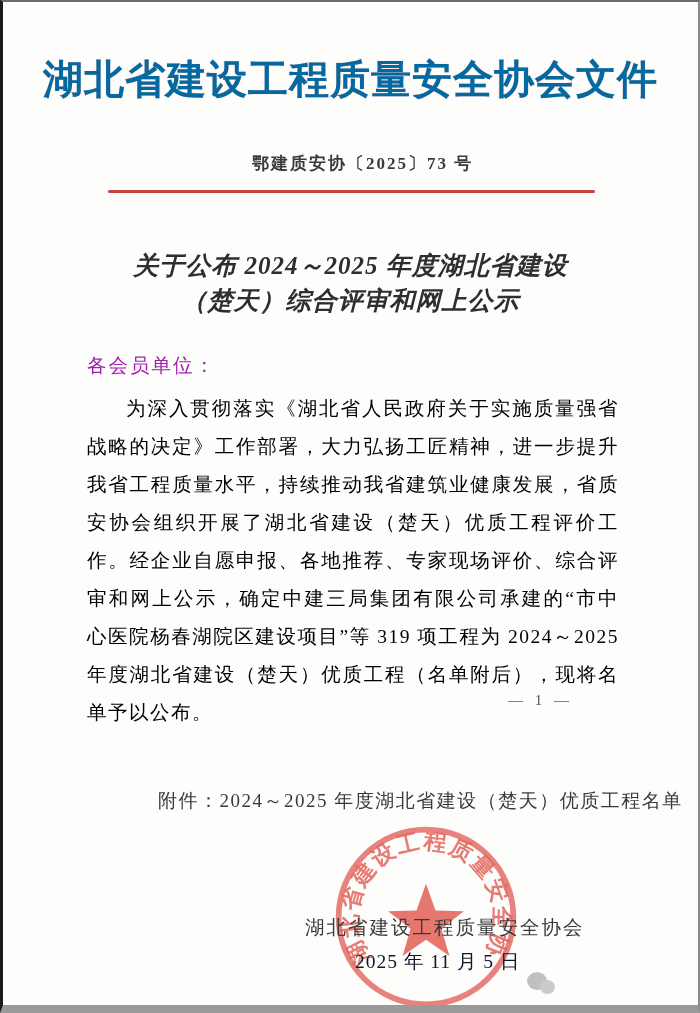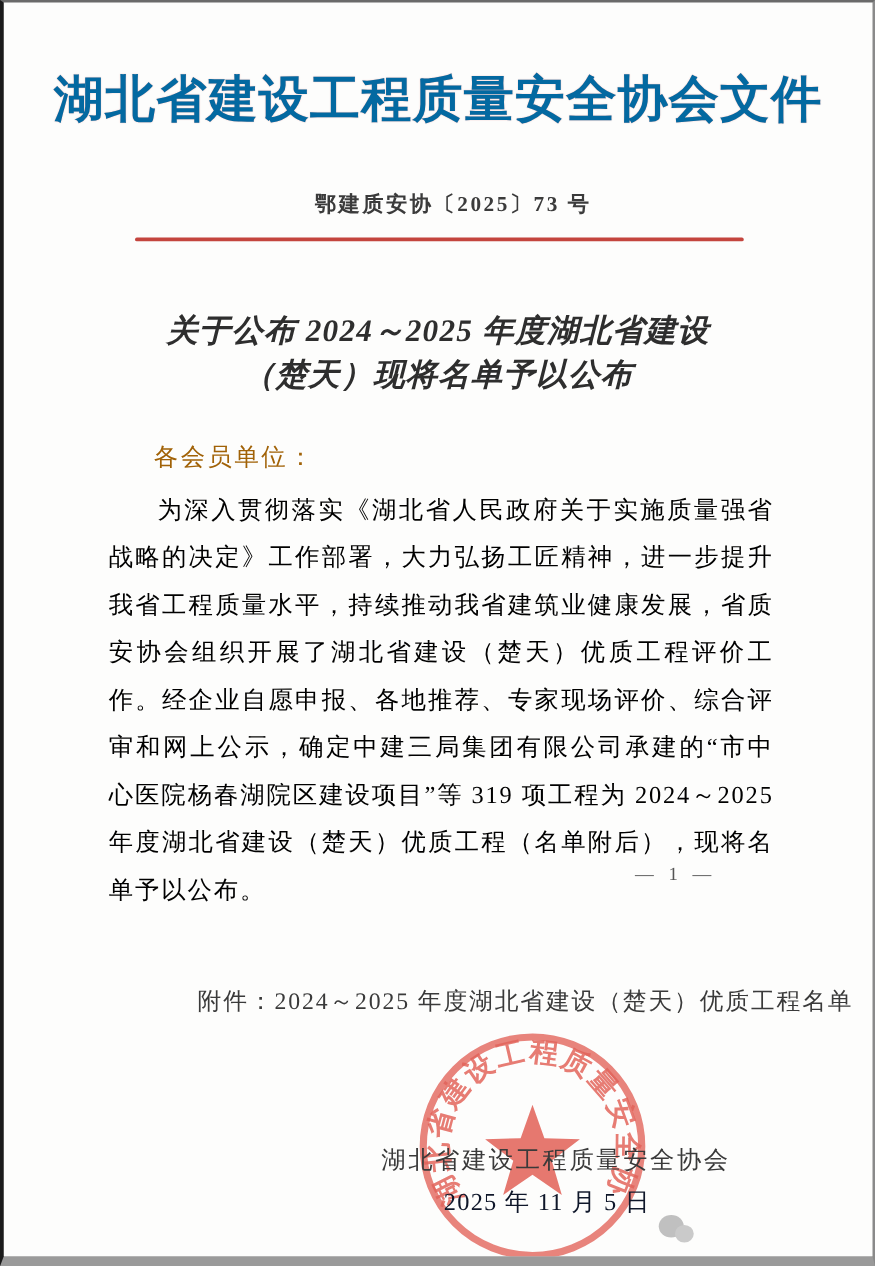--- a/index.html
+++ b/index.html
@@ -63,23 +63,22 @@
     color: #2e2e2e;
     line-height: 35px;
     letter-spacing: 1px;
     font-style: italic;
   }
   .salutation {
     position: absolute;
     top: 350px;
     left: 84px;
     font-size: 19.5px;
-    color: #a16207;
-    letter-spacing: 2px;
-    margin-left: 36px;
+    color: #a21caf;
+    letter-spacing: 2px;
   }
   .body-paragraph {
     position: absolute;
     top: 388px;
     left: 84px;
     width: 532px;
     font-size: 19.5px;
     color: #000000;
     line-height: 38px;
     letter-spacing: 1.5px;
@@ -174,21 +173,21 @@
 <div class="page">
 
   <div class="header-title">湖北省建设工程质量安全协会文件</div>
 
   <div class="doc-number">鄂建质安协〔2025〕73 号</div>
 
   <div class="red-divider"></div>
 
   <div class="notice-title">
     <div>关于公布 2024～2025 年度湖北省建设</div>
-    <div>（楚天）现将名单予以公布</div>
+    <div>（楚天）综合评审和网上公示</div>
   </div>
 
   <div class="salutation">各会员单位：</div>
 
   <div class="body-paragraph">为深入贯彻落实《湖北省人民政府关于实施质量强省战略的决定》工作部署，大力弘扬工匠精神，进一步提升我省工程质量水平，持续推动我省建筑业健康发展，省质安协会组织开展了湖北省建设（楚天）优质工程评价工作。经企业自愿申报、各地推荐、专家现场评价、综合评审和网上公示，确定中建三局集团有限公司承建的“市中心医院杨春湖院区建设项目”等 319 项工程为 2024～2025 年度湖北省建设（楚天）优质工程（名单附后），现将名单予以公布。</div>
 
   <div class="page-number">— 1 —</div>
 
   <div class="attachment-line">附件：2024～2025 年度湖北省建设（楚天）优质工程名单</div>
 

